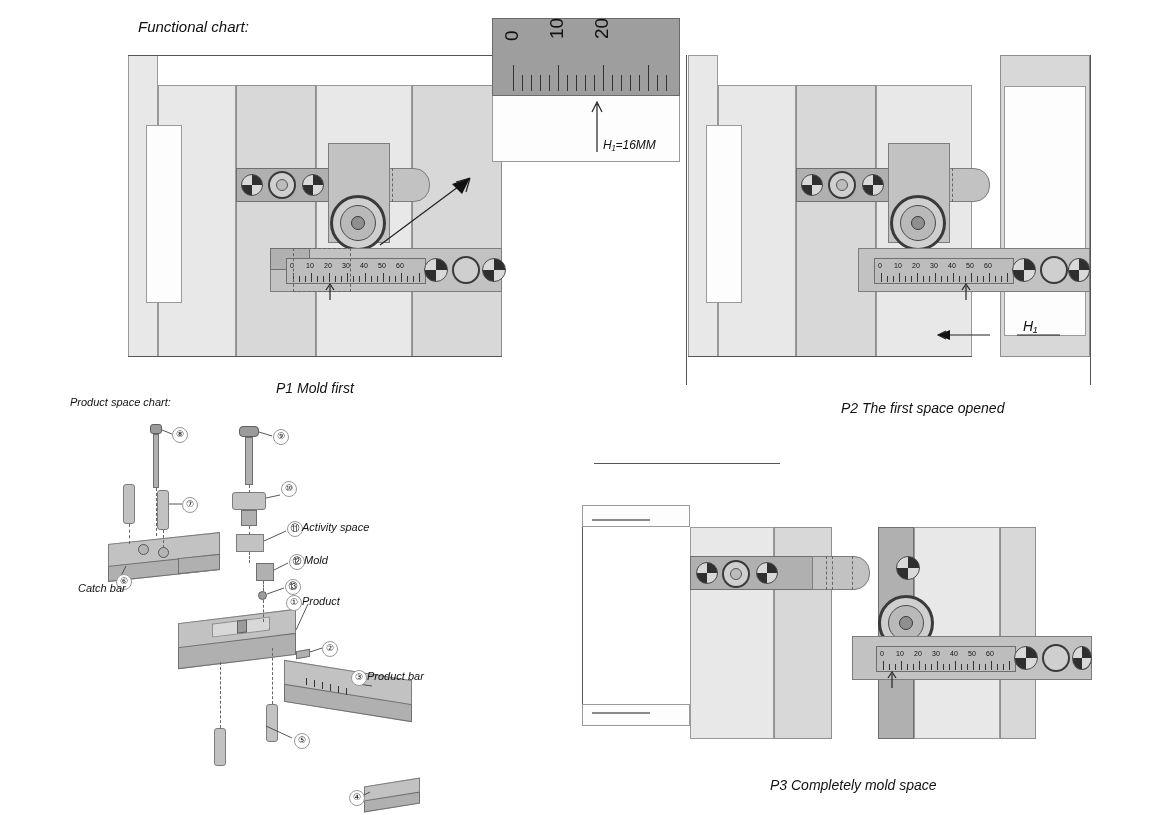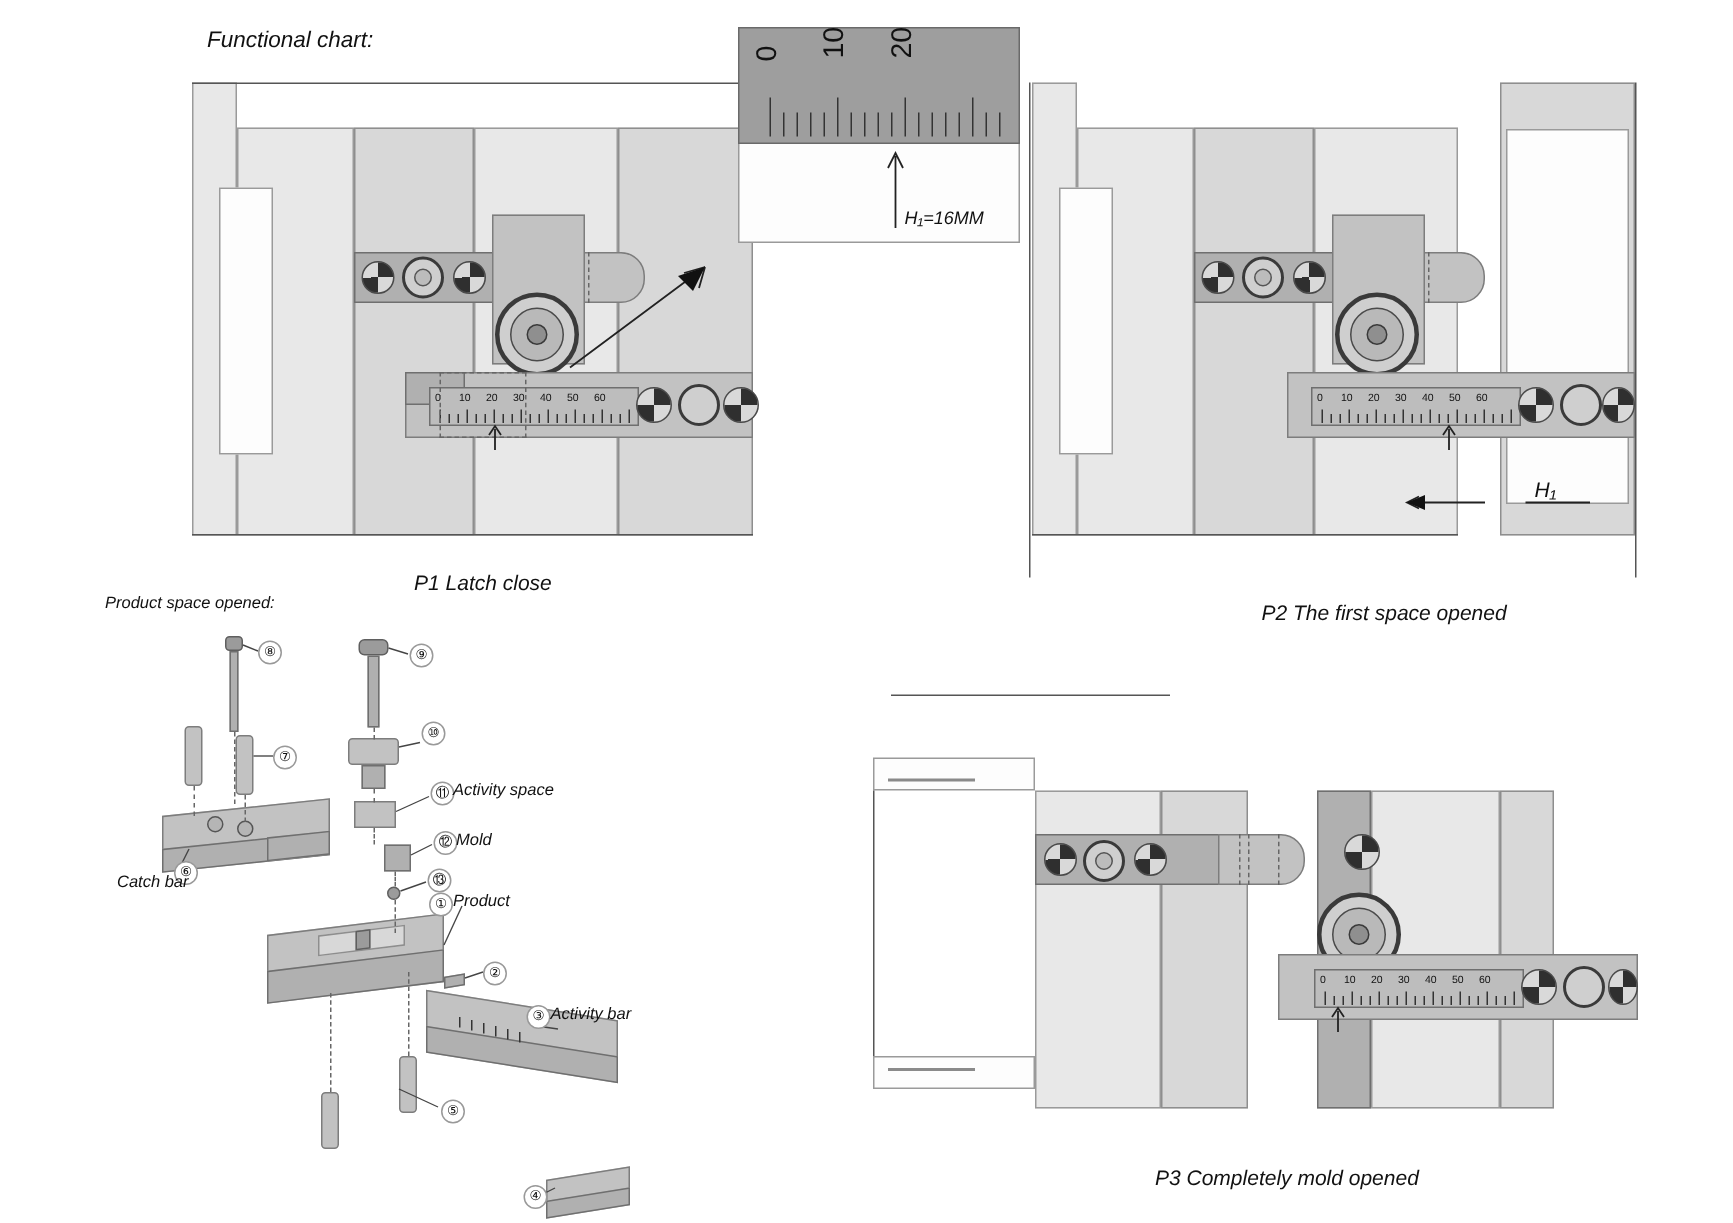--- a/index.html
+++ b/index.html
@@ -36,21 +36,21 @@
   .callout{position:absolute;border:1px solid #999;border-radius:50%;
            width:14px;height:14px;font-size:9px;line-height:13px;text-align:center;background:#fff;}
 
   svg{position:absolute;left:0;top:0;overflow:visible;}
   .ar{stroke:#222;stroke-width:1.2;fill:none;}
 </style>
 </head>
 <body>
 
 <div class="lbl t-title" style="left:138px;top:18px;">Functional chart:</div>
-<div class="lbl t-small" style="left:70px;top:396px;">Product space opened:</div>
+<div class="lbl t-small" style="left:70px;top:396px;">Product space chart:</div>
 
 <div>
 
   <div class="box g1" style="left:128px;top:55px;width:30px;height:302px;"></div>
   <div class="box g1" style="left:158px;top:85px;width:78px;height:272px;"></div>
   <div class="box white" style="left:146px;top:125px;width:36px;height:178px;"></div>
   <div class="box g2" style="left:236px;top:85px;width:80px;height:272px;"></div>
   <div class="box g1" style="left:316px;top:85px;width:96px;height:272px;"></div>
   <div class="box g2" style="left:412px;top:85px;width:90px;height:272px;"></div>
   <div class="line" style="left:128px;top:55px;width:374px;height:1px;"></div>
@@ -105,21 +105,21 @@
   </div>
   <div class="pie" style="left:424px;top:258px;width:24px;height:24px;"></div>
   <div class="ring" style="left:452px;top:256px;width:28px;height:28px;"></div>
   <div class="pie" style="left:482px;top:258px;width:24px;height:24px;"></div>
   <div class="box" style="left:293px;top:248px;width:58px;height:44px;border:1px dashed #666;"></div>
 
   <svg width="1155" height="815">
     <path class="ar" d="M330 300 L330 286 M326 290 L330 284 L334 290"></path>
   </svg>
 </div>
-<div class="lbl t-cap" style="left:276px;top:380px;">P1  Latch close</div>
+<div class="lbl t-cap" style="left:276px;top:380px;">P1  Mold first</div>
 
 <div>
   <div class="box" style="left:492px;top:18px;width:188px;height:78px;background:#9e9e9e;border:1px solid #6a6a6a;">
     <div class="tick" style="left:20px;top:46px;height:26px;"></div>
     <div class="tick" style="left:29px;top:56px;height:16px;"></div>
     <div class="tick" style="left:38px;top:56px;height:16px;"></div>
     <div class="tick" style="left:47px;top:56px;height:16px;"></div>
     <div class="tick" style="left:56px;top:56px;height:16px;"></div>
     <div class="tick" style="left:65px;top:46px;height:26px;"></div>
     <div class="tick" style="left:74px;top:56px;height:16px;"></div>
@@ -281,21 +281,21 @@
     <div class="rnum" style="left:109px;top:3px;">60</div>
   </div>
   <div class="pie" style="left:1014px;top:646px;width:24px;height:24px;"></div>
   <div class="ring" style="left:1042px;top:644px;width:28px;height:28px;"></div>
   <div class="pie" style="left:1072px;top:646px;width:20px;height:24px;"></div>
 
   <svg width="1155" height="815">
     <path class="ar" d="M892 688 L892 674 M888 678 L892 672 L896 678"></path>
   </svg>
 </div>
-<div class="lbl t-cap" style="left:770px;top:777px;">P3   Completely mold opened</div>
+<div class="lbl t-cap" style="left:770px;top:777px;">P3   Completely mold space</div>
 
 <div>
 
   <div class="box g5" style="left:150px;top:424px;width:12px;height:10px;border-radius:3px;"></div>
   <div class="box g4" style="left:153px;top:434px;width:6px;height:54px;"></div>
 
   <div class="box g5" style="left:239px;top:426px;width:20px;height:11px;border-radius:4px;"></div>
   <div class="box g4" style="left:245px;top:437px;width:8px;height:48px;"></div>
 
   <div class="box g3" style="left:123px;top:484px;width:12px;height:40px;border-radius:3px;"></div>
@@ -377,15 +377,15 @@
   <div class="callout" style="left:116px;top:574px;">⑥</div>
   <div class="callout" style="left:286px;top:595px;">①</div>
   <div class="callout" style="left:322px;top:641px;">②</div>
   <div class="callout" style="left:351px;top:670px;">③</div>
   <div class="callout" style="left:349px;top:790px;">④</div>
   <div class="callout" style="left:294px;top:733px;">⑤</div>
 
   <div class="lbl t-small" style="left:302px;top:521px;">Activity space</div>
   <div class="lbl t-small" style="left:304px;top:554px;">Mold</div>
   <div class="lbl t-small" style="left:302px;top:595px;">Product</div>
-  <div class="lbl t-small" style="left:367px;top:670px;">Activity bar</div>
+  <div class="lbl t-small" style="left:367px;top:670px;">Product bar</div>
   <div class="lbl t-small" style="left:78px;top:582px;">Catch bar</div>
 </div>
 
 </body></html>

